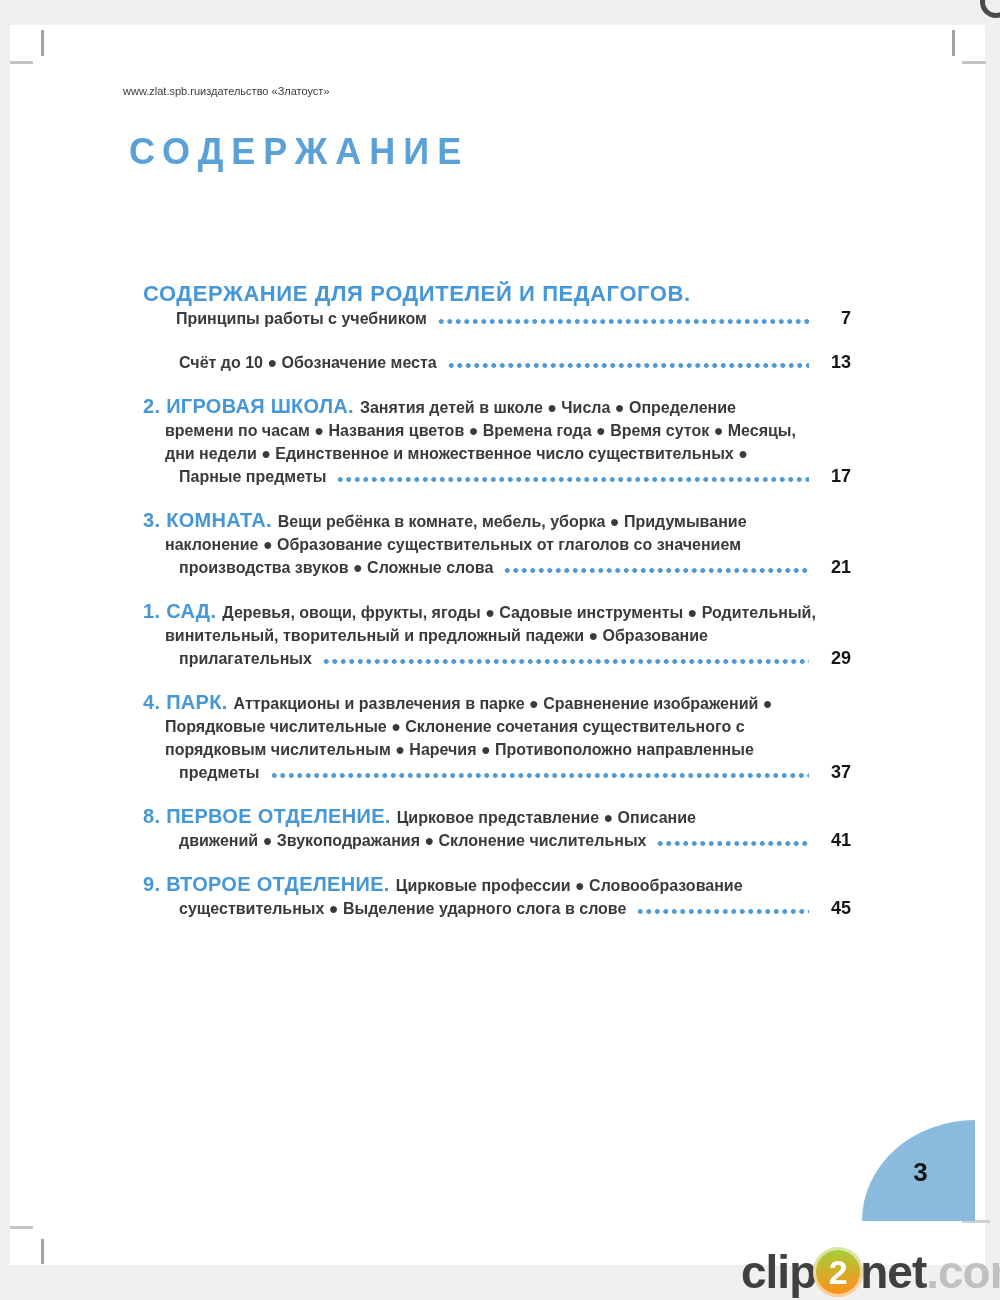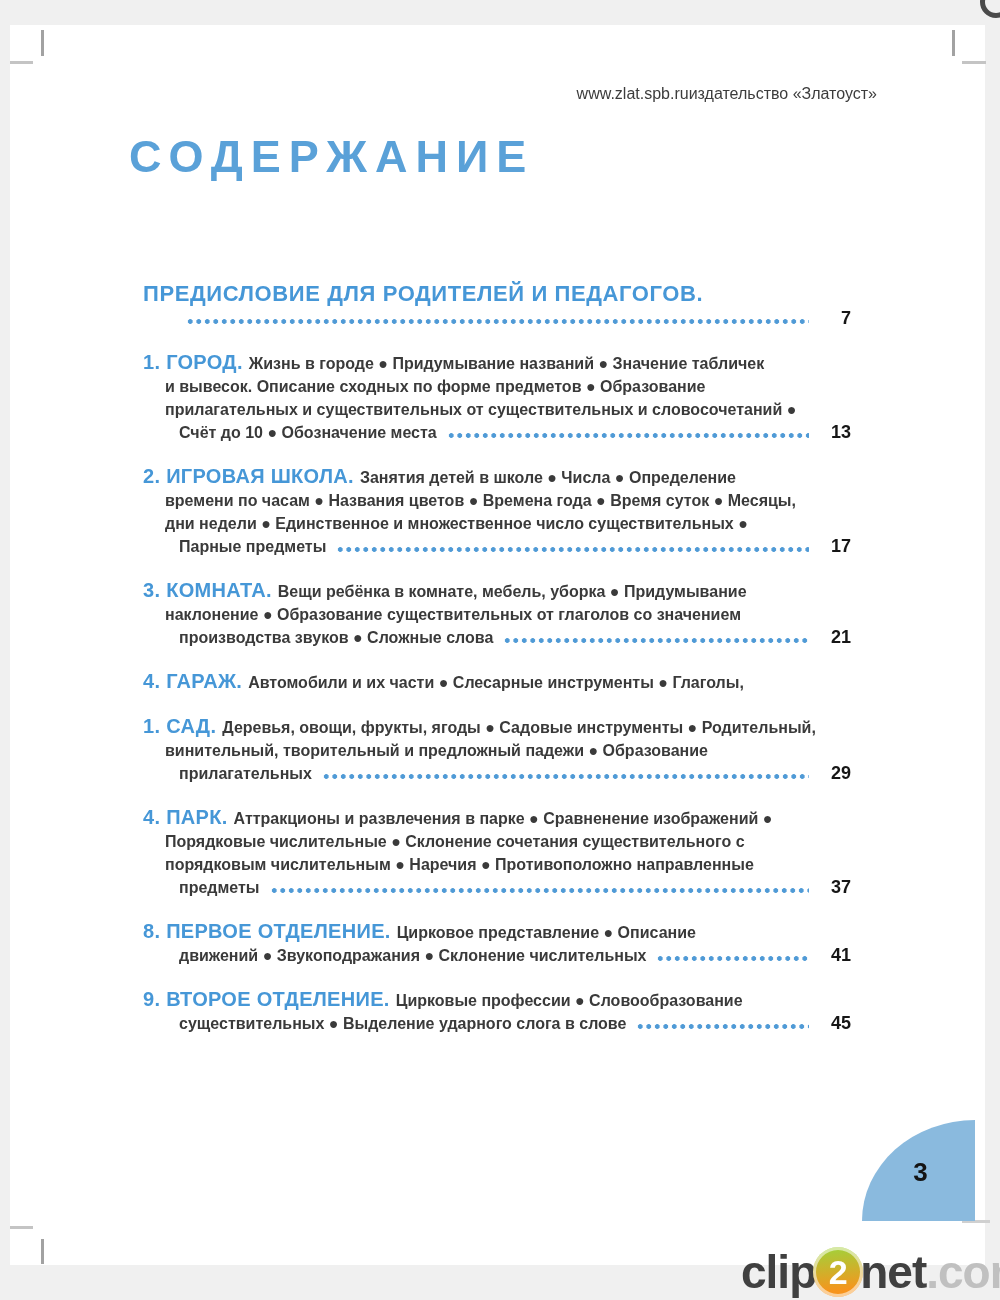--- a/index.html
+++ b/index.html
@@ -20,27 +20,27 @@
   .mark.light { background:#c4c4c4; }
   .corner-arc {
     position:absolute; right:-12px; top:-14px;
     width:32px; height:32px;
     border:5px solid #4a4a4a; border-radius:50%;
     background:transparent;
   }
   
   .header-row {
     position:absolute; top:60px; left:113px; right:108px;
-    display:flex; justify-content:flex-end;
-    font-size:16px; color:#3c3c3c;
+    display:flex; justify-content:flex-start;
+    font-size:11px; color:#3c3c3c;
   }
   
   .doc-title {
     position:absolute; top:106px; left:119px;
-    font-size:45px; font-weight:bold; letter-spacing:8px;
+    font-size:36px; font-weight:bold; letter-spacing:8px;
     color:#5aa1d8;
   }
   
   .toc { position:absolute; top:256px; left:133px; width:708px; }
   .entry { margin-bottom:21px; }
   .entry-text {
     font-size:16px; font-weight:bold; color:#3a3a3a;
     line-height:23px;
     padding-left:22px; text-indent:-22px;
   }
@@ -103,31 +103,29 @@
   <div class="header-row">
     <span>www.zlat.spb.ru</span>
     <span>издательство «Златоуст»</span>
   </div>
 
   <div class="doc-title">СОДЕРЖАНИЕ</div>
 
   <div class="toc">
 
     <div class="entry">
-      <span class="preface-heading">ПРЕДИСЛОВИЕ ДЛЯ РОДИТЕЛЕЙ И ПЕДАГОГОВ.</span>
+      <span class="preface-heading">СОДЕРЖАНИЕ ДЛЯ РОДИТЕЛЕЙ И ПЕДАГОГОВ.</span>
       <div class="tline deep">
+        <span class="tline-text">Принципы работы с учебником</span>
         <span class="dots"></span>
         <span class="pnum">7</span>
       </div>
     </div>
 
     <div class="entry">
-      <div class="entry-text"><span class="entry-heading">1. ГОРОД.</span><span class="entry-body">Жизнь в городе ● Придумывание названий ● Значение табличек
-и вывесок. Описание сходных по форме предметов ● Образование
-прилагательных и существительных от существительных и словосочетаний ●</span></div>
       <div class="tline">
         <span class="tline-text">Счёт до 10 ● Обозначение места</span>
         <span class="dots"></span>
         <span class="pnum">13</span>
       </div>
     </div>
 
     <div class="entry">
       <div class="entry-text"><span class="entry-heading">2. ИГРОВАЯ ШКОЛА.</span><span class="entry-body">Занятия детей в школе ● Числа ● Определение
 времени по часам ● Названия цветов ● Времена года ● Время суток ● Месяцы,
@@ -143,21 +141,20 @@
       <div class="entry-text"><span class="entry-heading">3. КОМНАТА.</span><span class="entry-body">Вещи ребёнка в комнате, мебель, уборка ● Придумывание
 наклонение ● Образование существительных от глаголов со значением</span></div>
       <div class="tline">
         <span class="tline-text">производства звуков ● Сложные слова</span>
         <span class="dots"></span>
         <span class="pnum">21</span>
       </div>
     </div>
 
     <div class="entry">
-      <div class="entry-text"><span class="entry-heading">4. ГАРАЖ.</span><span class="entry-body">Автомобили и их части ● Слесарные инструменты ● Глаголы,</span></div>
     </div>
 
     <div class="entry">
       <div class="entry-text"><span class="entry-heading">1. САД.</span><span class="entry-body">Деревья, овощи, фрукты, ягоды ● Садовые инструменты ● Родительный,
 винительный, творительный и предложный падежи ● Образование</span></div>
       <div class="tline">
         <span class="tline-text">прилагательных</span>
         <span class="dots"></span>
         <span class="pnum">29</span>
       </div>

